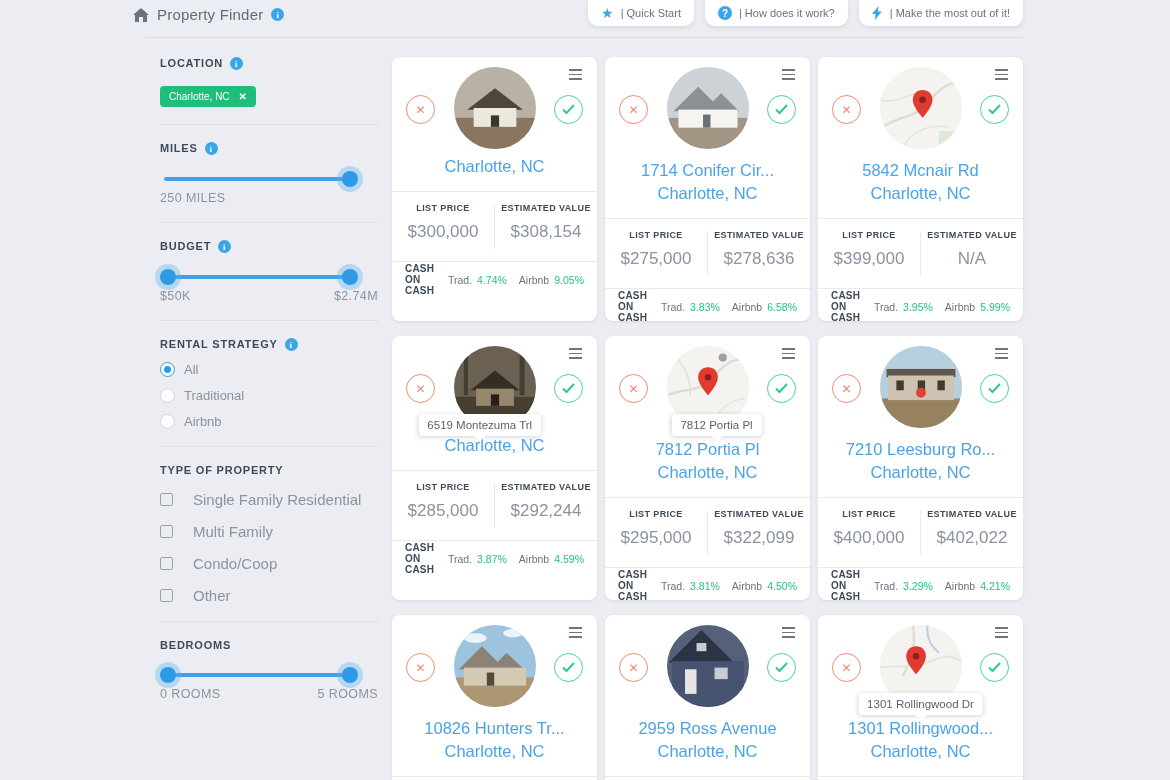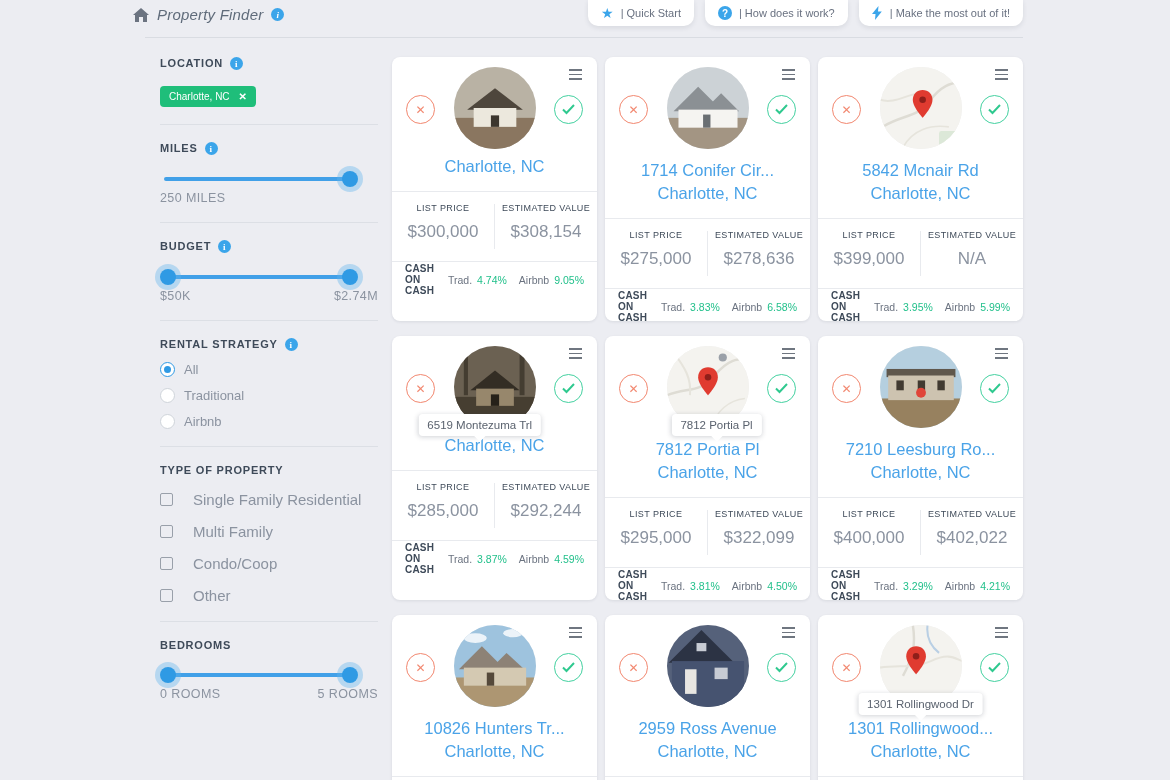--- a/index.html
+++ b/index.html
@@ -7,21 +7,21 @@
   body {
     background:#ecedf2;
     font-family:"Liberation Sans", sans-serif;
     color:#3e4a59;
     position:relative;
     padding-left:133px;
   }
   
   .topbar { height:38px; display:flex; align-items:flex-start; width:890px; position:relative; }
   .topbar:after { content:""; position:absolute; left:12px; right:0; bottom:0; height:1px; background:#d9dce2; }
-  .title-wrap { display:flex; align-items:center; gap:8px; padding-top:6px;font-style:italic; }
+  .title-wrap { display:flex; align-items:center; gap:8px; padding-top:6px; }
   .home-ic { width:16px; height:16px; color:#6b7380; }
   .page-title { font-size:15px; color:#5f6b7a; letter-spacing:.2px; }
   .info-ic { width:13px; height:13px; border-radius:50%; background:#3ba5ea; color:#fff;
     font-size:9px; font-weight:bold; display:inline-flex; align-items:center; justify-content:center;
     font-family:"Liberation Serif", serif; flex:none; }
   .pills { margin-left:auto; display:flex; gap:11px; }
   .pill { height:26px; background:#fff; border:none; border-radius:0 0 10px 10px;
     box-shadow:0 2px 5px rgba(40,50,70,.10); display:flex; align-items:center; gap:7px;
     padding:0 13px; font-size:11px; color:#697180; cursor:pointer; font-family:inherit; }
   .star-ic { color:#3ba5ea; font-size:14px; line-height:1; }
@@ -84,21 +84,21 @@
     box-shadow:0 1px 5px rgba(40,50,70,.22); z-index:3; }
   .img-tooltip:after { content:""; position:absolute; left:50%; bottom:-4px; width:8px; height:8px;
     background:#fff; transform:translateX(-50%) rotate(45deg); }
   .tt-left { transform:translateX(-62%); }
   .tt-right { transform:translateX(-40%); }
   .addr { text-align:center; color:#4aa3e8; font-size:16.5px; line-height:23px; margin-top:4px; cursor:pointer; }
   .city { text-align:center; color:#4aa3e8; font-size:16.5px; line-height:23px; }
   .hdiv { height:1px; background:#e8eaee; margin-top:13px; }
   .prices { display:flex; height:69px; }
   .price-col { flex:1; text-align:center; padding-top:11px; }
-  .price-label { font-size:9px; font-weight:normal; color:#3e4a59; letter-spacing:.4px; }
+  .price-label { font-size:9px; font-weight:bold; color:#3e4a59; letter-spacing:.4px; }
   .price-val { font-size:17px; color:#8b93a0; margin-top:9px; }
   .vdiv { width:1px; background:#e8eaee; margin:12px 0; }
   .coc { display:flex; align-items:center; padding:0 13px; height:35px; font-size:10.5px; gap:5px; }
   .coc-label { font-weight:bold; color:#3e4a59; font-size:10px; letter-spacing:.2px; margin-right:auto; }
   .coc-k { color:#6b7380; margin-left:7px; }
   .coc-v { color:#22c08b; }
 </style>
 </head>
 <body>
 

